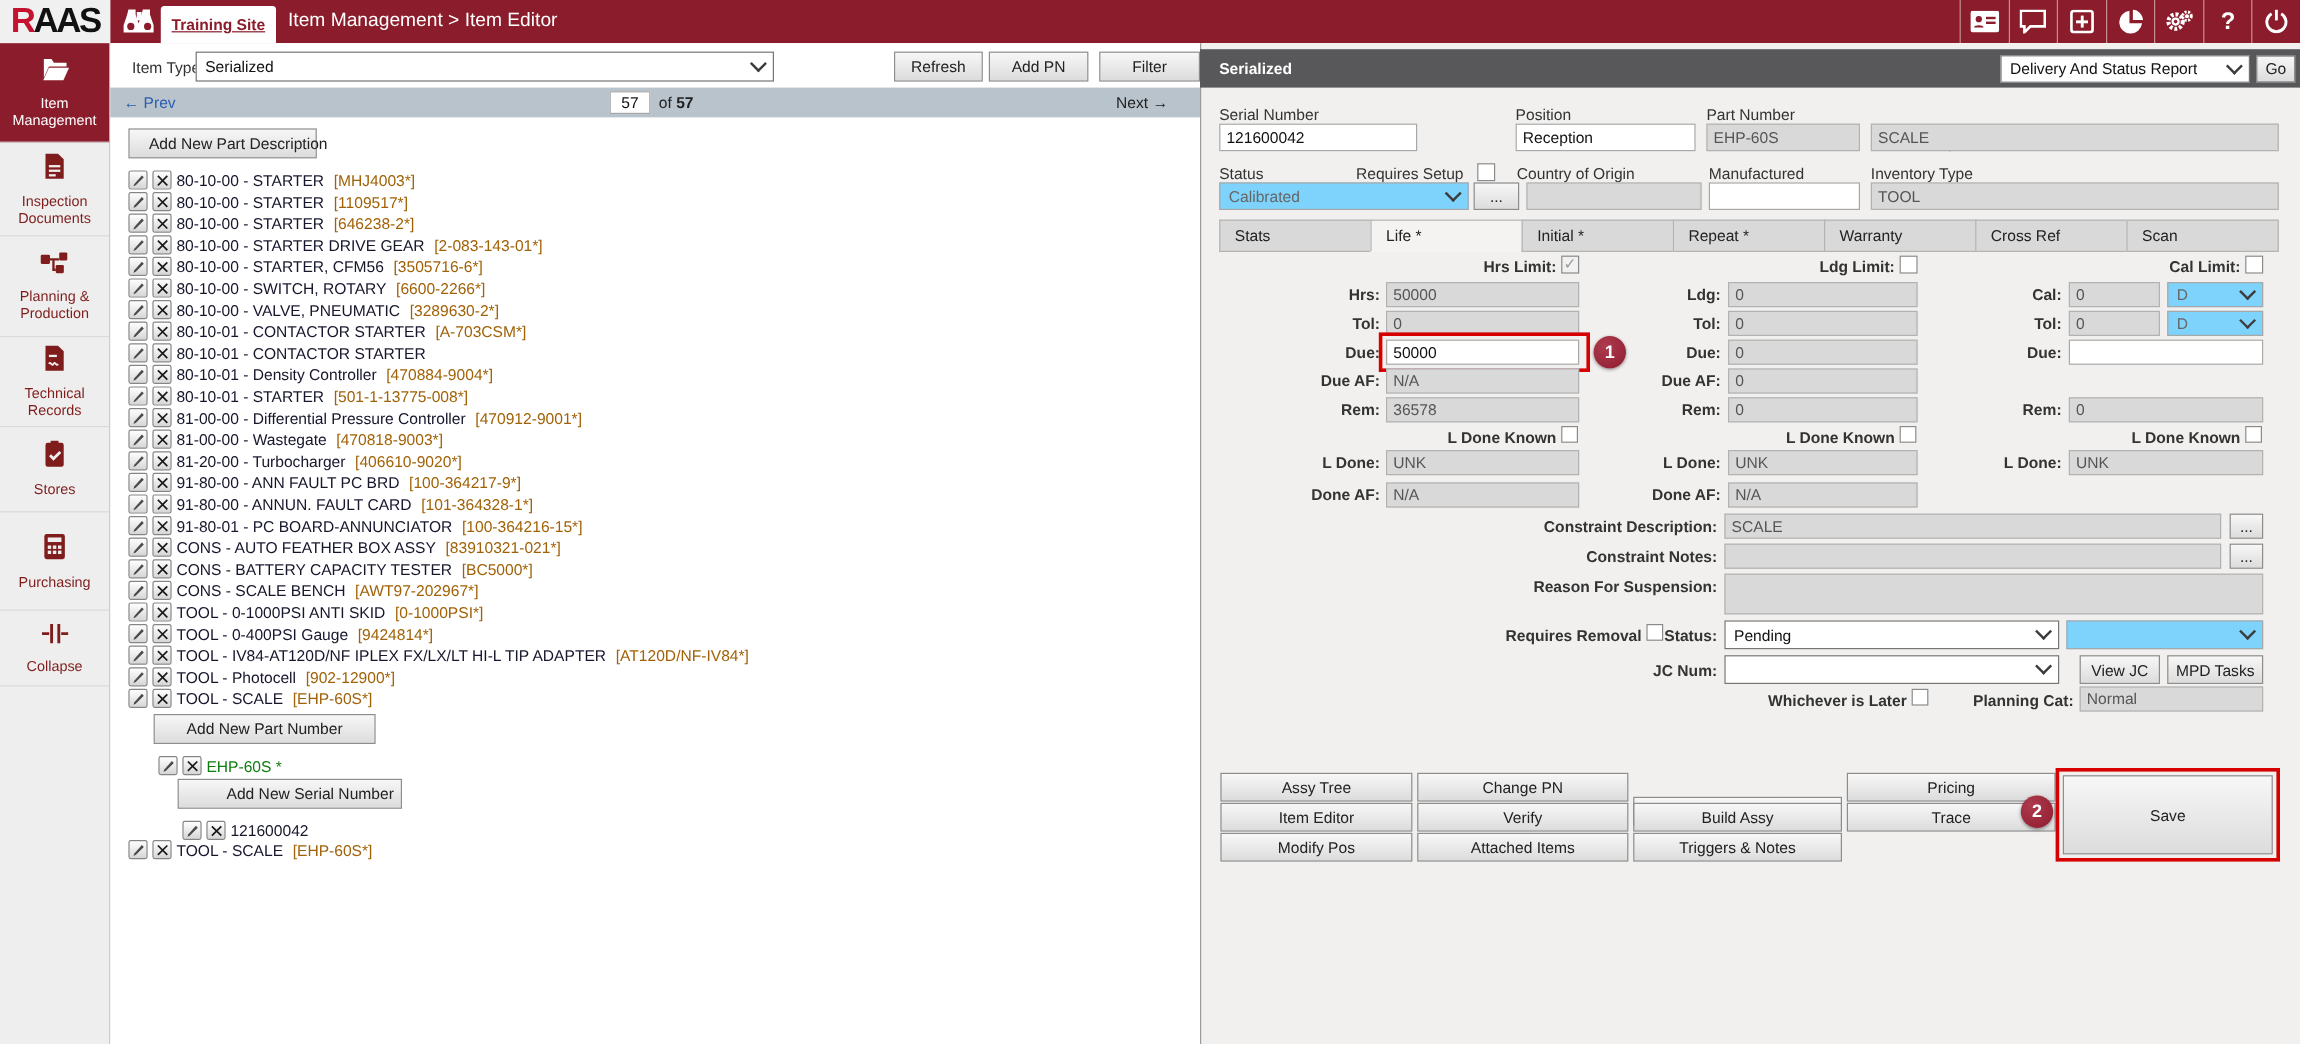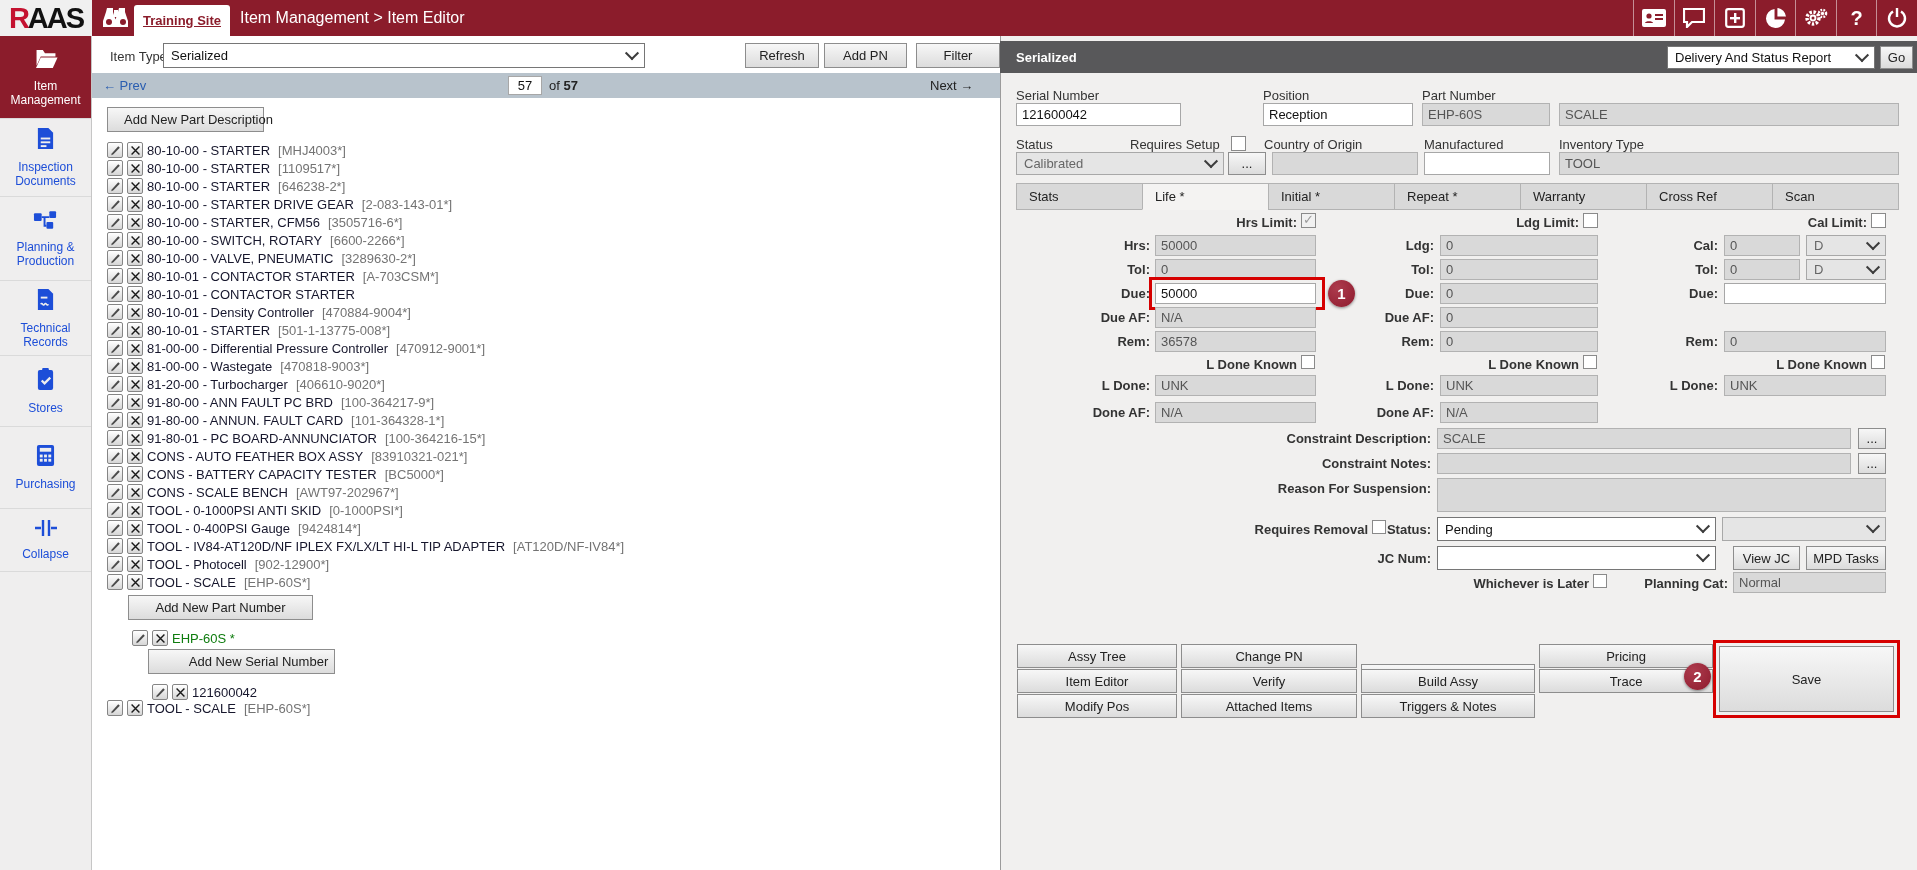--- a/index.html
+++ b/index.html
@@ -8,47 +8,47 @@
   
   .hdr{position:absolute;left:0;top:0;width:1917px;height:36px;background:#8b1c2b;}
   .logo{position:absolute;left:0;top:0;width:92px;height:36px;background:#f0f0f0;display:flex;align-items:center;justify-content:center;font-weight:bold;font-size:29px;letter-spacing:-2px;color:#111;}
   .logo .r{color:#c41230;}
   .site-tab{position:absolute;left:134px;top:5px;width:96px;height:31px;background:#ffffff;border-radius:3px 3px 0 0;display:flex;align-items:center;justify-content:center;font-size:13px;font-weight:bold;color:#8b1c2b;text-decoration:underline;cursor:pointer;}
   .crumb{position:absolute;left:240px;top:9px;font-size:16px;color:#ffffff;white-space:nowrap;}
   .hicons{position:absolute;left:1633px;top:0;width:284px;height:36px;display:flex;}
   .hcell{flex:1;display:flex;align-items:center;justify-content:center;border-left:1px solid rgba(255,255,255,.5);cursor:pointer;}
   
   .sidebar{position:absolute;left:0;top:36px;width:92px;height:834px;background:#efeeee;border-right:1px solid #c6c6c6;box-sizing:border-box;}
-  .snav{display:flex;flex-direction:column;align-items:center;justify-content:center;gap:6px;border-bottom:1px solid #dadada;cursor:pointer;color:#1d4ed8;text-align:center;}
+  .snav{display:flex;flex-direction:column;align-items:center;justify-content:center;gap:6px;border-bottom:1px solid #dadada;cursor:pointer;color:#7f1d1d;text-align:center;}
   .snav .slabel{font-size:12px;line-height:14px;}
   .snav.active{background:#8b1c2b;color:#ffffff;}
   
   .toolbar{position:absolute;left:92px;top:36px;width:1825px;height:37px;background:#ffffff;}
   .pagebar{position:absolute;left:92px;top:73px;width:908px;height:25px;background:#b8c3cc;}
   .plain{font-size:13px;color:#222;white-space:nowrap;}
   .link{font-size:13px;color:#2a5db0;cursor:pointer;white-space:nowrap;}
   
   .btn{display:flex;align-items:center;justify-content:center;background:linear-gradient(#f7f7f7,#dcdcdc);border:1px solid #8d8d8d;font-family:"Liberation Sans",sans-serif;font-size:13px;color:#222;box-sizing:border-box;cursor:pointer;white-space:nowrap;padding:0 4px;}
   .fld{position:absolute;height:21px;border:1px solid #a7a7a7;background:#ffffff;font-family:"Liberation Sans",sans-serif;font-size:13px;color:#111;padding:0 5px;box-sizing:border-box;}
   .fld.dis{background:#d9d9d9;color:#555;border-color:#b2b2b2;}
   .sel{position:absolute;display:flex;align-items:center;justify-content:space-between;border:1px solid #767676;background:#ffffff;padding:0 7px;box-sizing:border-box;font-size:13px;color:#111;cursor:pointer;}
-  .sel.dis{background:#e5e5e5;color:#666;border-color:#a8a8a8;text-align:center;}
+  .sel.dis{background:#7dd3fc;color:#666;border-color:#a8a8a8;text-align:center;}
   .sel .t{overflow:hidden;white-space:nowrap;}
   .vchev{width:8px;height:8px;border-right:2px solid #3c3c3c;border-bottom:2px solid #3c3c3c;transform:rotate(45deg) translate(-2px,-2px);flex:none;}
   .cb{position:absolute;width:15px;height:15px;background:#ffffff;border:1px solid #8a8a8a;box-sizing:border-box;cursor:pointer;}
   .cb.dis{background:#f1f1f1;}
   .cb.checked::after{content:"✓";position:absolute;left:1px;top:-2px;font-size:13px;color:#9b9b9b;}
   .lab{position:absolute;font-size:13px;color:#333;white-space:nowrap;}
   .blab{position:absolute;font-size:13px;font-weight:bold;color:#333;white-space:nowrap;}
   
   .listwrap{position:absolute;left:92px;top:98px;width:908px;height:772px;background:#ffffff;}
   .part-row{display:flex;align-items:center;height:18px;gap:4px;font-size:13px;color:#16162c;white-space:nowrap;}
   .mini{width:16px;height:16px;flex:none;display:flex;align-items:center;justify-content:center;border:1px solid #858585;border-radius:2px;background:linear-gradient(#ffffff,#d6d6d6);padding:0;cursor:pointer;box-sizing:border-box;}
   .pdesc{cursor:pointer;}
-  .pn{color:#737373;margin-left:4px;cursor:pointer;}
+  .pn{color:#a16207;margin-left:4px;cursor:pointer;}
   .green{color:#0e7c0e;}
   
   .panel{position:absolute;left:1000px;top:36px;width:917px;height:834px;background:#f1f0ef;border-left:1px solid #9b9b9b;box-sizing:border-box;}
   .ptitle{position:absolute;left:1000px;top:41px;width:917px;height:32px;background:#58585a;display:flex;align-items:center;}
   .ptitle .txt{margin-left:16px;color:#ffffff;font-size:13px;font-weight:bold;}
   .tabstrip{position:absolute;left:1016px;top:183px;width:883px;height:27px;display:flex;}
   .tab{flex:1;background:#d9d9d9;border:1px solid #b3b3b3;border-right:none;font-size:13px;color:#222;display:flex;align-items:center;padding-left:12px;box-sizing:border-box;cursor:pointer;white-space:nowrap;}
   .tab:last-child{border-right:1px solid #b3b3b3;}
   .tab.active{background:#f4f3f2;border-bottom-color:#f4f3f2;}
   .redbox{position:absolute;border:3px solid #d60000;pointer-events:none;}

